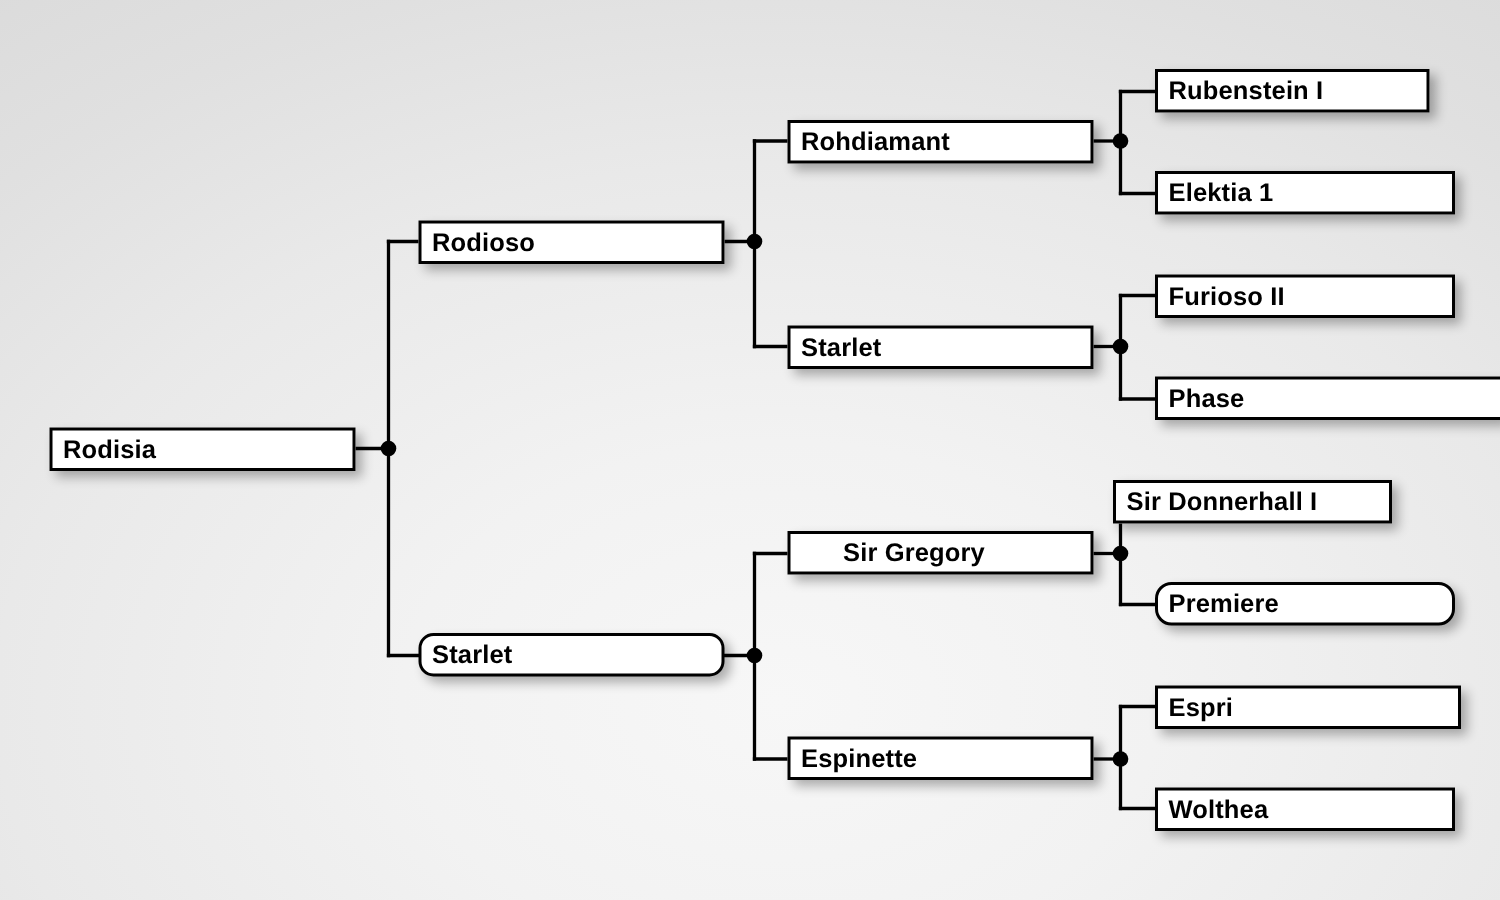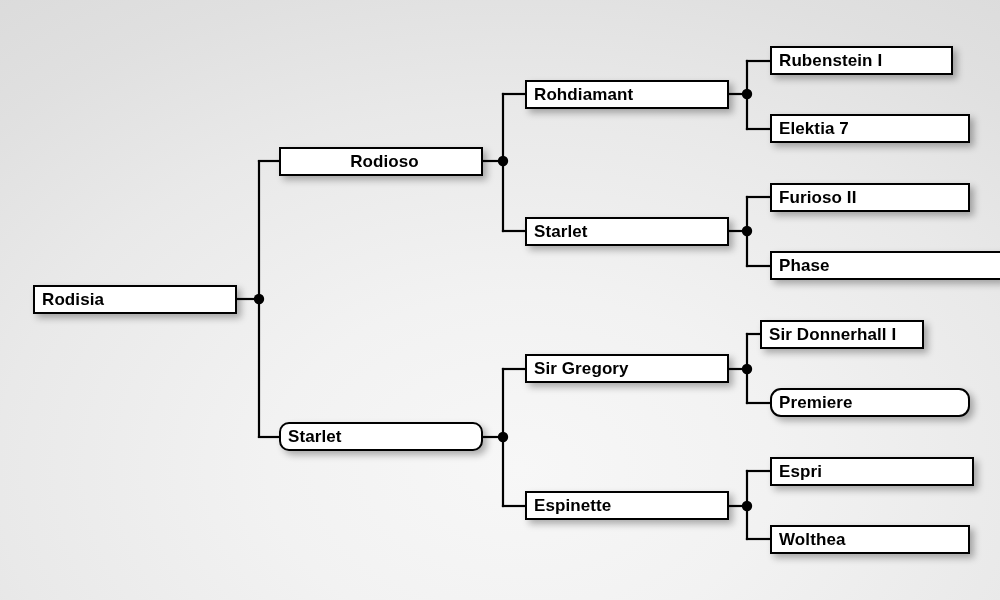--- a/index.html
+++ b/index.html
@@ -93,51 +93,51 @@
         <circle cx="747" cy="231" r="5.2"></circle>
         <circle cx="747" cy="369" r="5.2"></circle>
         <circle cx="747" cy="506" r="5.2"></circle>
       </g>
   </svg>
 
   <div id="node-layer">
       <div class="node-box" style="left: 33px; top: 285px; width: 204px; height: 29px;">
         <span class="node-label">Rodisia</span>
       </div>
-      <div class="node-box" style="left: 279px; top: 147px; width: 204px; height: 29px; justify-content: center;">
+      <div class="node-box" style="left: 279px; top: 147px; width: 204px; height: 29px;">
         <span class="node-label">Rodioso</span>
       </div>
       <div class="node-box" style="left: 279px; top: 422px; width: 204px; height: 29px; border-radius: 10px;">
         <span class="node-label">Starlet</span>
       </div>
       <div class="node-box" style="left: 525px; top: 80px; width: 204px; height: 29px;">
         <span class="node-label">Rohdiamant</span>
       </div>
       <div class="node-box" style="left: 525px; top: 217px; width: 204px; height: 29px;">
         <span class="node-label">Starlet</span>
       </div>
-      <div class="node-box" style="left: 525px; top: 354px; width: 204px; height: 29px;">
+      <div class="node-box" style="left: 525px; top: 354px; width: 204px; height: 29px; padding-left: 28px;">
         <span class="node-label">Sir Gregory</span>
       </div>
       <div class="node-box" style="left: 525px; top: 491px; width: 204px; height: 29px;">
         <span class="node-label">Espinette</span>
       </div>
       <div class="node-box" style="left: 770px; top: 46px; width: 183px; height: 29px;">
         <span class="node-label">Rubenstein I</span>
       </div>
       <div class="node-box" style="left: 770px; top: 114px; width: 200px; height: 29px;">
-        <span class="node-label">Elektia 7</span>
+        <span class="node-label">Elektia 1</span>
       </div>
       <div class="node-box" style="left: 770px; top: 183px; width: 200px; height: 29px;">
         <span class="node-label">Furioso II</span>
       </div>
       <div class="node-box" style="left: 770px; top: 251px; width: 232px; height: 29px;">
         <span class="node-label">Phase</span>
       </div>
-      <div class="node-box" style="left: 760px; top: 320px; width: 164px; height: 29px;">
+      <div class="node-box" style="left: 742px; top: 320px; width: 186px; height: 29px;">
         <span class="node-label">Sir Donnerhall I</span>
       </div>
       <div class="node-box" style="left: 770px; top: 388px; width: 200px; height: 29px; border-radius: 11px;">
         <span class="node-label">Premiere</span>
       </div>
       <div class="node-box" style="left: 770px; top: 457px; width: 204px; height: 29px;">
         <span class="node-label">Espri</span>
       </div>
       <div class="node-box" style="left: 770px; top: 525px; width: 200px; height: 29px;">
         <span class="node-label">Wolthea</span>

